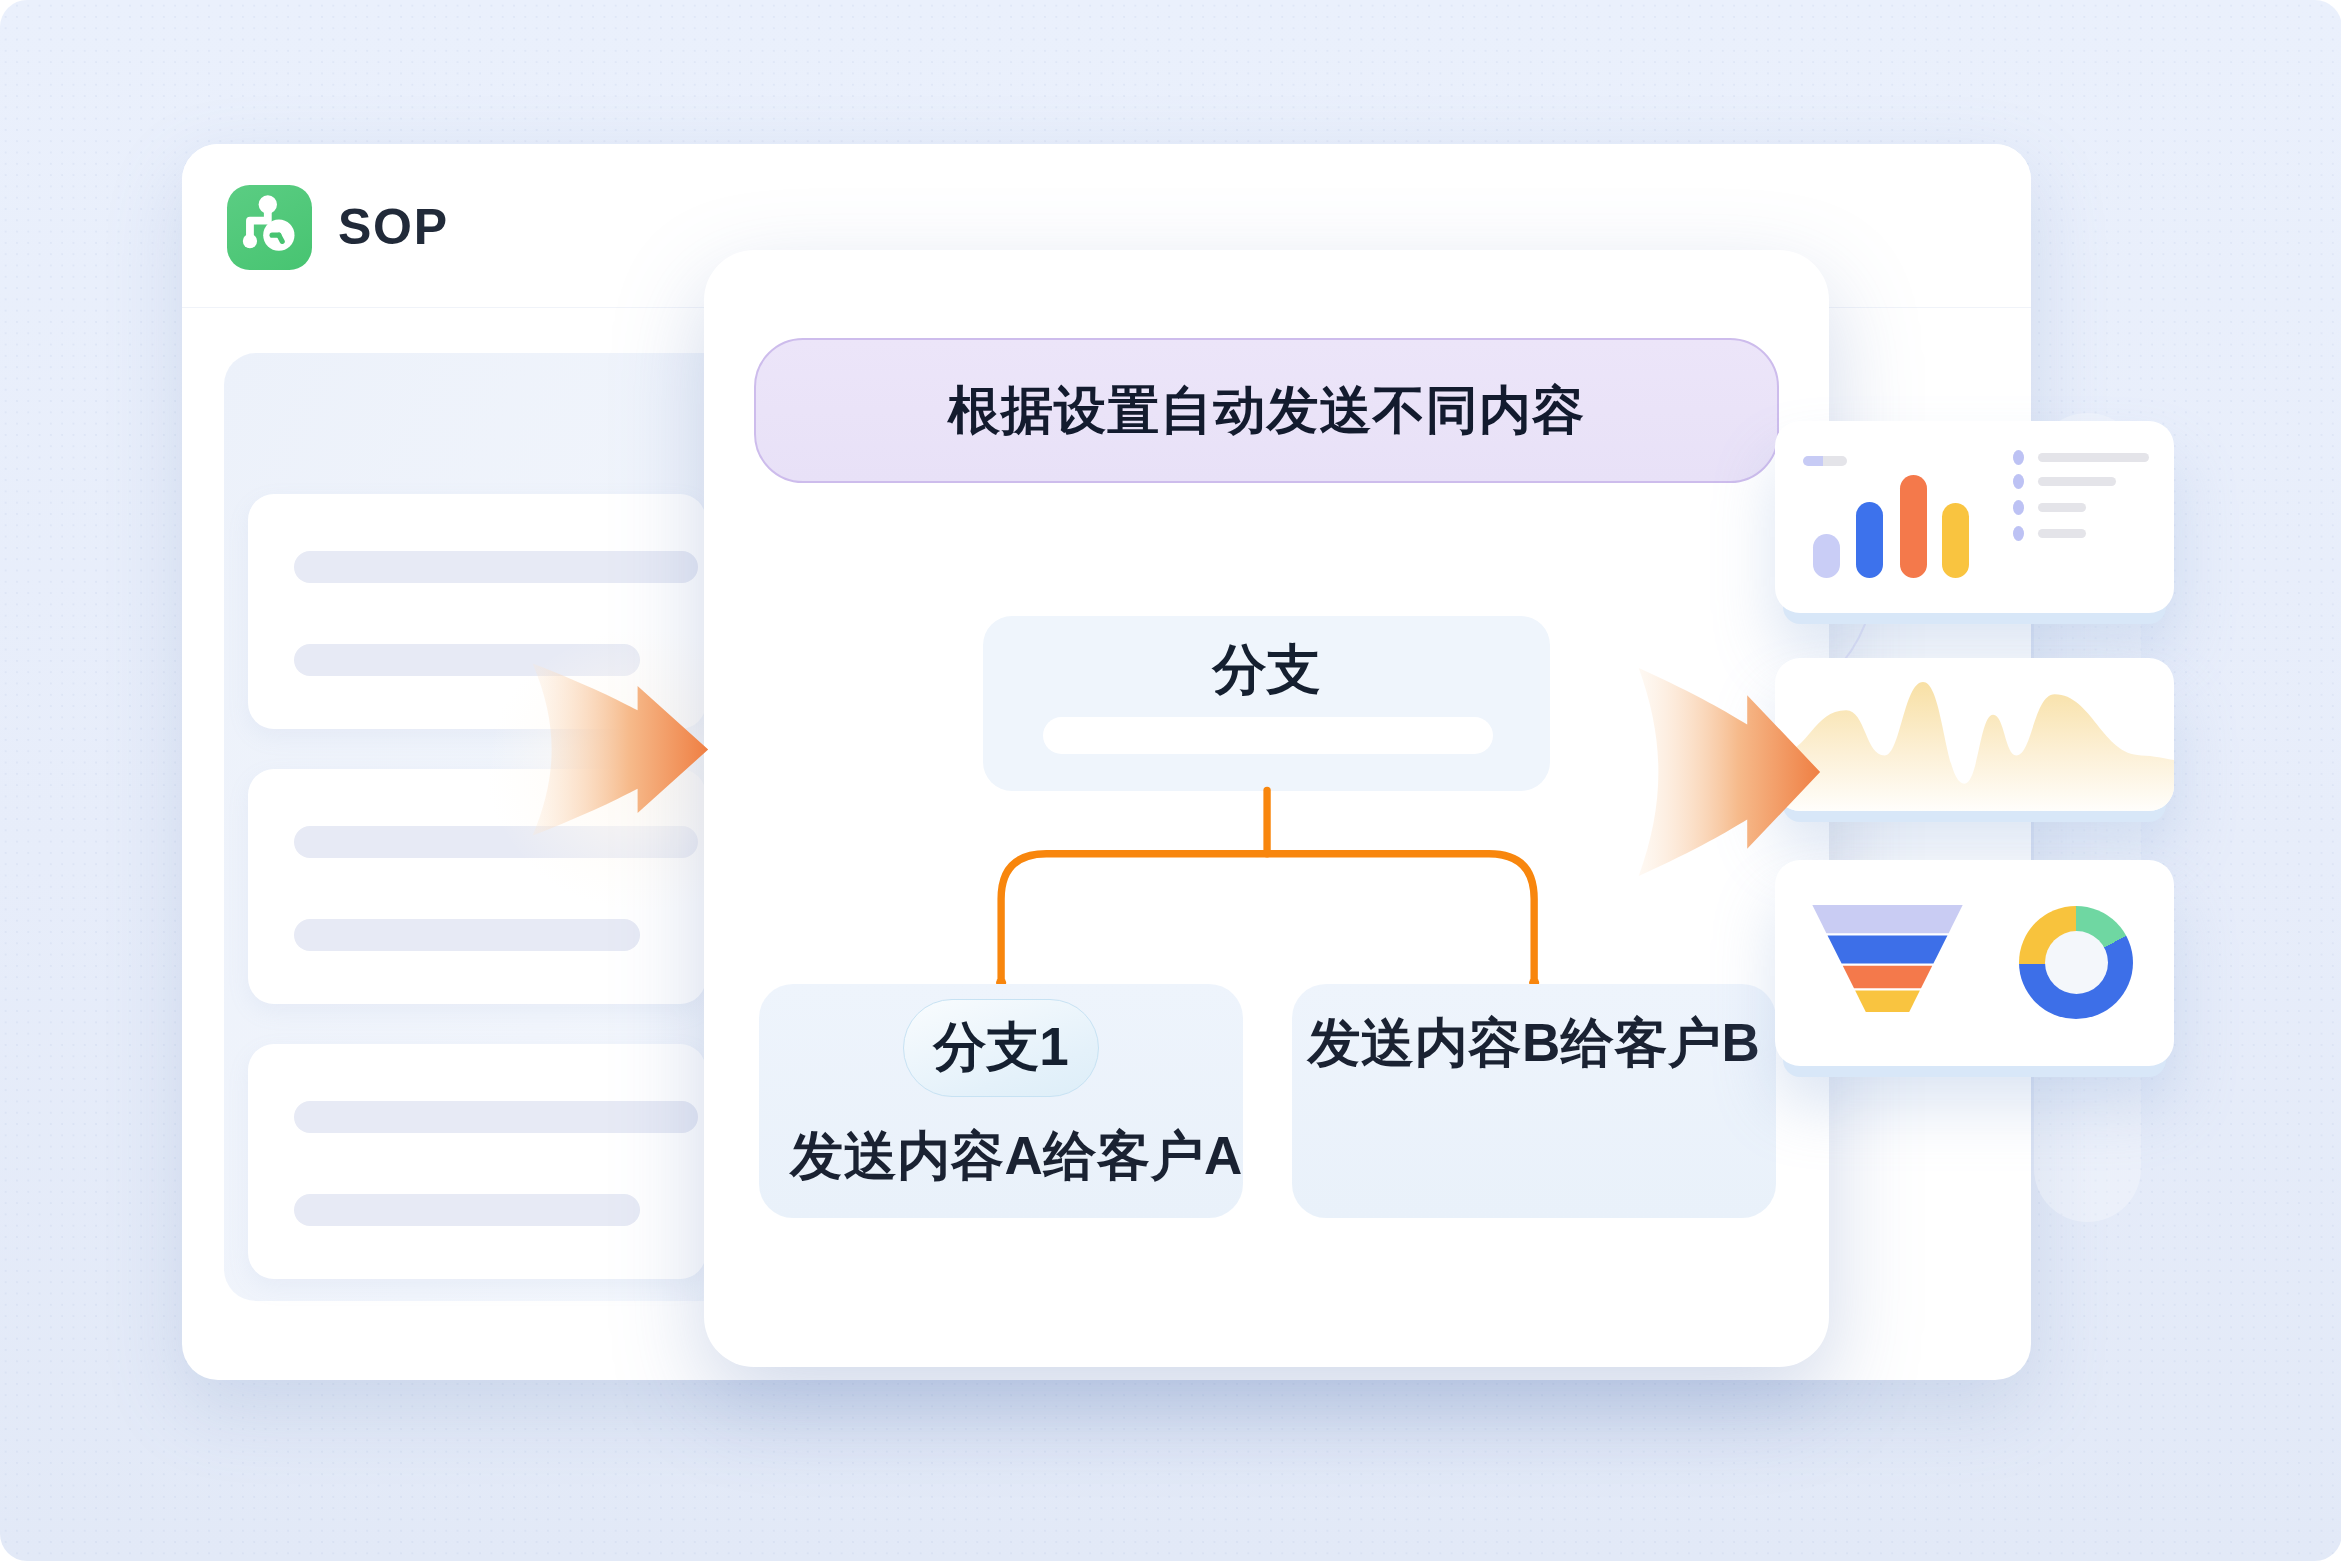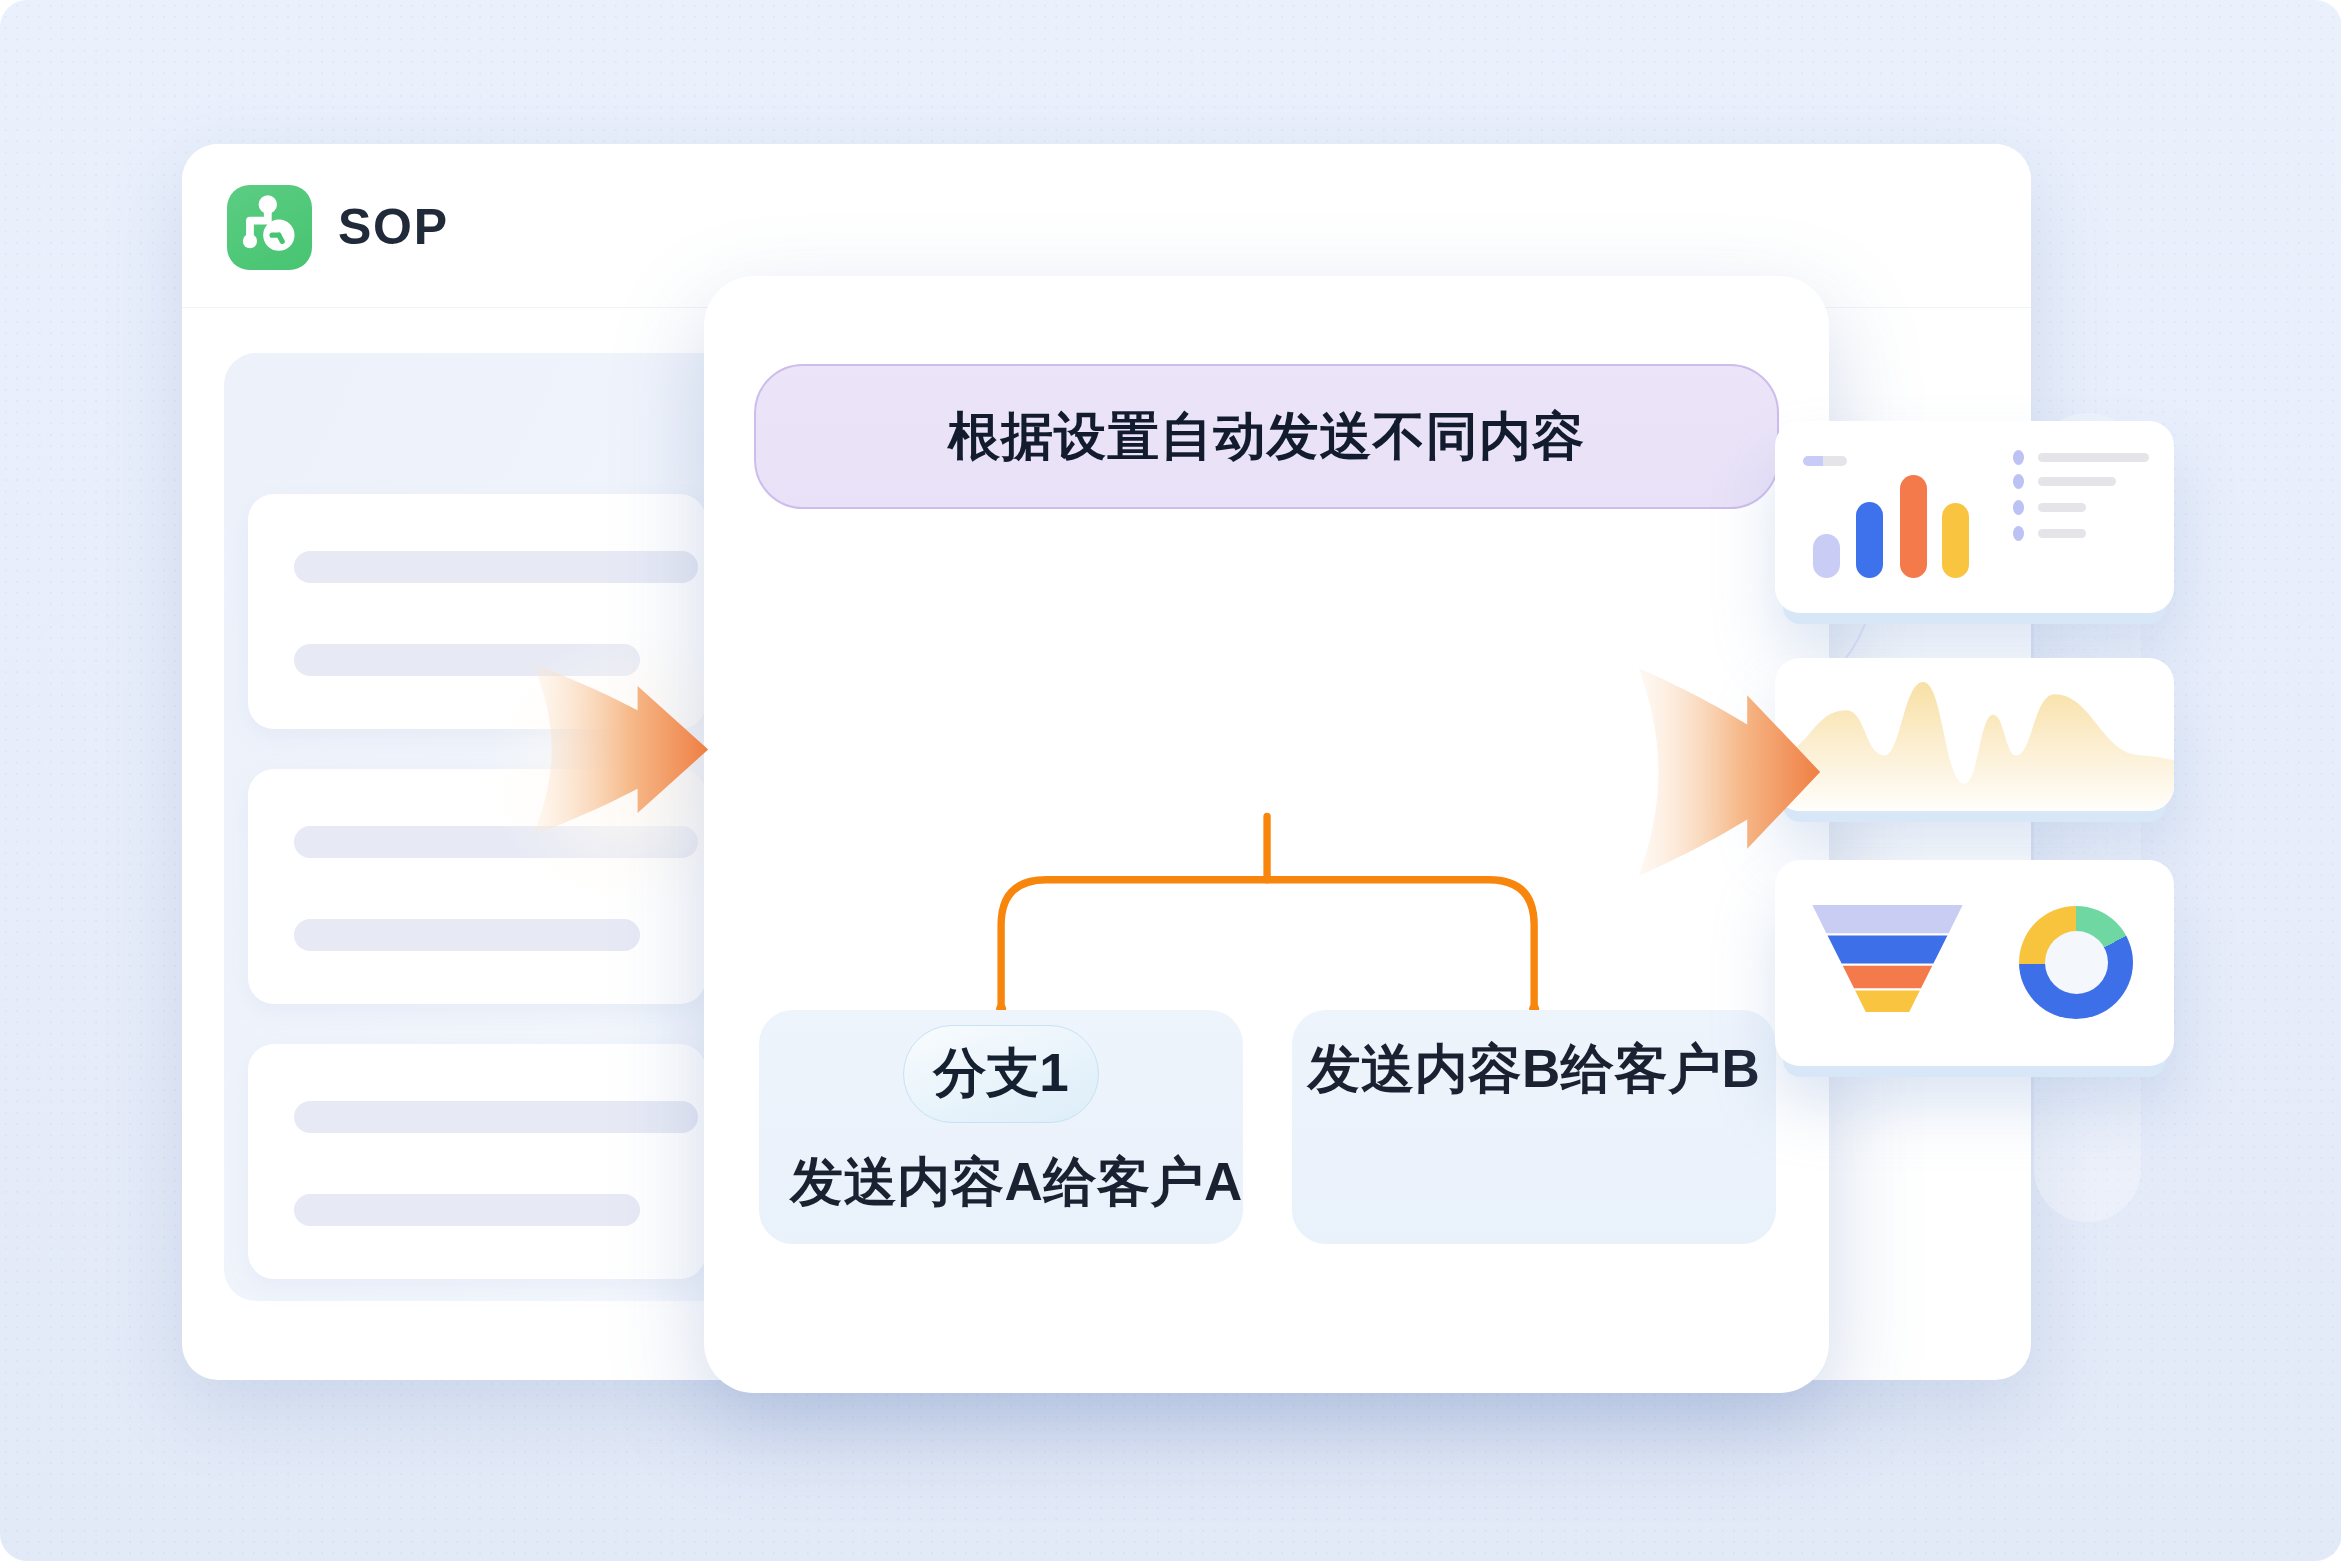--- a/index.html
+++ b/index.html
@@ -34,21 +34,21 @@
   
   .glow { position:absolute; border-radius:50%; pointer-events:none; }
   .glow1 { left:486px; top:628px; width:317px; height:283px;
            background:radial-gradient(closest-side, rgba(255,250,243,0.95), rgba(255,250,243,0)); }
   .glow2 { left:1601px; top:634px; width:305px; height:294px;
            background:radial-gradient(closest-side, rgba(255,250,243,0.95), rgba(255,250,243,0)); }
   .arrow1 { position:absolute; left:529px; top:656px; z-index:30; }
   .arrow2 { position:absolute; left:1635px; top:659px; z-index:40; }
 
   
-  .flow-card { position:absolute; left:704px; top:276px; width:1125px; height:1117px; background:#ffffff;
+  .flow-card { position:absolute; left:704px; top:250px; width:1125px; height:1117px; background:#ffffff;
                border-radius:50px; box-shadow:0 34px 91px rgba(90,120,180,0.28); z-index:20; }
   .flow-pill { position:absolute; left:50px; top:88px; width:1025px; height:145px; border-radius:49px;
                background:linear-gradient(180deg,#ECE5F9 0%,#E8E1F7 100%); border:2.3px solid #CDBCEC;
                display:flex; align-items:center; justify-content:center;
                font-size:52px; font-weight:700; color:#131B2E; letter-spacing:1.1px; }
   .branch-box { position:absolute; left:279px; top:366px; width:567px; height:175px; border-radius:29px;
                 background:#EFF5FC; text-align:center; }
   .branch-box .node-label { display:block; margin-top:18px; font-size:54px; font-weight:700; color:#152030; }
   .branch-box .white-bar { position:absolute; left:60px; top:101px; width:450px; height:37px; border-radius:18.7px; background:#ffffff; }
   .connector { position:absolute; left:0; top:0; }
@@ -138,20 +138,24 @@
         <stop offset="0.55" stop-color="#F6BA8B"></stop>
         <stop offset="1" stop-color="#EF7F43"></stop>
       </linearGradient>
     </defs>
     <path d="M 2 4 C 34 16 50 24 60 29 L 60 16 L 99 50 L 60 84 L 60 71 C 50 76 34 84 2 96 C 16 64 16 36 2 4 Z" fill="url(#ag1)"></path>
   </svg>
 
   <div class="flow-card">
     <div class="flow-pill">根据设置自动发送不同内容</div>
 
+    <div class="branch-box">
+      <span class="node-label">分支</span>
+      <div class="white-bar"></div>
+    </div>
 
     <svg class="connector" width="1125" height="1117" viewBox="0 0 1988 1974">
       <g fill="none" stroke="#F8860D" stroke-width="13" stroke-linecap="round">
         <path d="M 995 955 L 995 1067"></path>
         <path d="M 525 1293 L 525 1147 Q 525 1067 605 1067 L 1387 1067 Q 1467 1067 1467 1147 L 1467 1293"></path>
       </g>
       <circle cx="525" cy="1295" r="9" fill="#F8860D"></circle>
       <circle cx="1467" cy="1295" r="9" fill="#F8860D"></circle>
     </svg>
 

